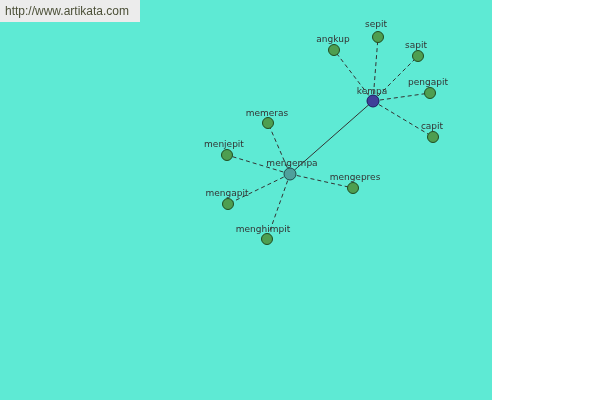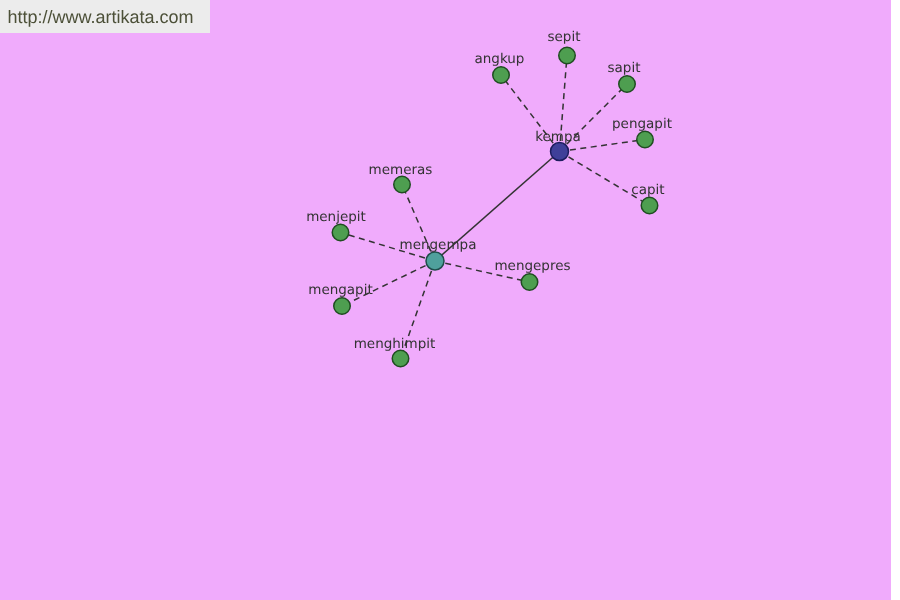--- a/index.html
+++ b/index.html
@@ -3,25 +3,24 @@
 <meta charset="utf-8">
 <style>
   html, body {
     margin: 0;
     padding: 0;
     background: #ffffff;
     font-family: "Liberation Sans", sans-serif;
   }
   .screen {
     position: relative;
-    width: 548px;
+    width: 492px;
     height: 400px;
-    background: #f0abfc;
+    background: #5eead4;
     overflow: hidden;
-    padding-left: 46px;
   }
   .urlbar {
     position: absolute;
     left: 0;
     top: 0;
     width: 140px;
     height: 22px;
     display: flex;
     align-items: center;
     box-sizing: border-box;

